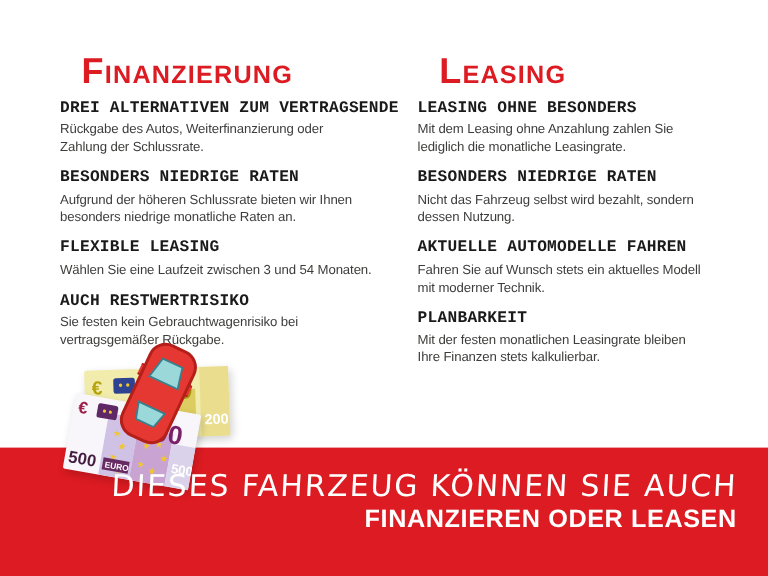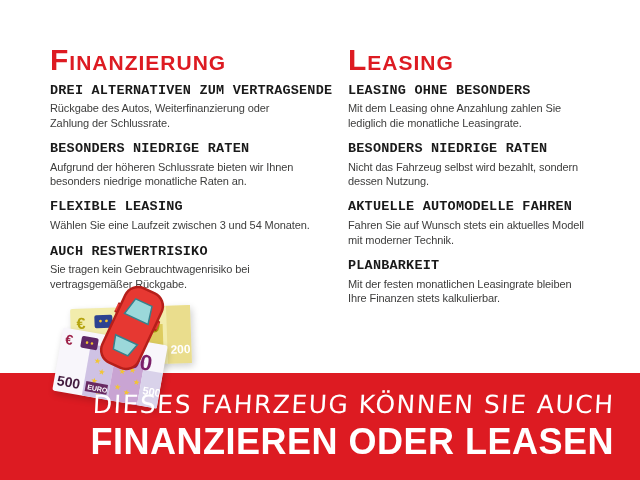--- a/index.html
+++ b/index.html
@@ -4,34 +4,34 @@
 <style>
   html,body{margin:0;padding:0;background:#ffffff;}
   .page{position:relative;width:640px;height:480px;background:#ffffff;overflow:hidden;
         font-family:"Liberation Sans",sans-serif;}
 
   
   .col{position:absolute;top:44px;width:300px;}
   .col.left{left:50px;}
   .col.right{left:348px;width:285px;}
   .col-title{font-size:30px;font-weight:bold;font-variant:small-caps;
-             letter-spacing:1px;color:#dd1b22;margin:0 0 7px 0;line-height:1.05;}
+             letter-spacing:1px;color:#dd1b22;margin:0 0 7px 18px;line-height:1.05;}
   .section{margin-bottom:11px;}
   .section-heading{font-size:13.5px;font-weight:bold;color:#1a1a1a;
                    letter-spacing:.2px;margin:0 0 2px 0;line-height:1.25;font-family:Liberation Mono, monospace;}
   .section-body{font-size:11px;color:#3d3d3c;line-height:1.3;margin:0;
                 white-space:pre-line;letter-spacing:-.1px;}
 
   
   .red-band{position:absolute;left:0;top:373px;width:640px;height:107px;background:#dd1b22;}
   .banner-line1{position:absolute;right:26px;top:390px;color:#ffffff;
                 font-size:25px;letter-spacing:1.5px;font-weight:400;
                 font-family:"DejaVu Sans",sans-serif;transform:skewX(-3deg);}
   .banner-line2{position:absolute;right:26px;top:421px;color:#ffffff;
-                font-size:36px;font-weight:800;letter-spacing:.5px;}
+                font-size:21px;font-weight:800;letter-spacing:.5px;}
 
   
   .illu{position:absolute;left:0;top:0;width:640px;height:480px;pointer-events:none;}
   .note{position:absolute;box-shadow:2px 3px 7px rgba(0,0,0,.18);border-radius:2px;}
   .note svg{display:block;}
   .note200{left:71px;top:307px;width:120px;height:58px;background:#f2ecac;transform:rotate(-2deg);}
   .note500{left:57px;top:336px;width:106px;height:64px;background:#f8f6fb;transform:rotate(10deg);}
   .car{position:absolute;left:109px;top:285px;width:46px;height:86px;transform:rotate(25deg);}
 </style>
 </head>
@@ -50,21 +50,21 @@
       <p class="section-heading">BESONDERS NIEDRIGE RATEN</p>
       <p class="section-body">Aufgrund der höheren Schlussrate bieten wir Ihnen
 besonders niedrige monatliche Raten an.</p>
     </div>
     <div class="section">
       <p class="section-heading">FLEXIBLE LEASING</p>
       <p class="section-body">Wählen Sie eine Laufzeit zwischen 3 und 54 Monaten.</p>
     </div>
     <div class="section">
       <p class="section-heading">AUCH RESTWERTRISIKO</p>
-      <p class="section-body">Sie tragen kein Gebrauchtwagenrisiko bei
+      <p class="section-body">Sie festen kein Gebrauchtwagenrisiko bei
 vertragsgemäßer Rückgabe.</p>
     </div>
   </div>
 
   <div class="col right">
     <h1 class="col-title">Leasing</h1>
     <div class="section">
       <p class="section-heading">LEASING OHNE BESONDERS</p>
       <p class="section-body">Mit dem Leasing ohne Anzahlung zahlen Sie
 lediglich die monatliche Leasingrate.</p>

